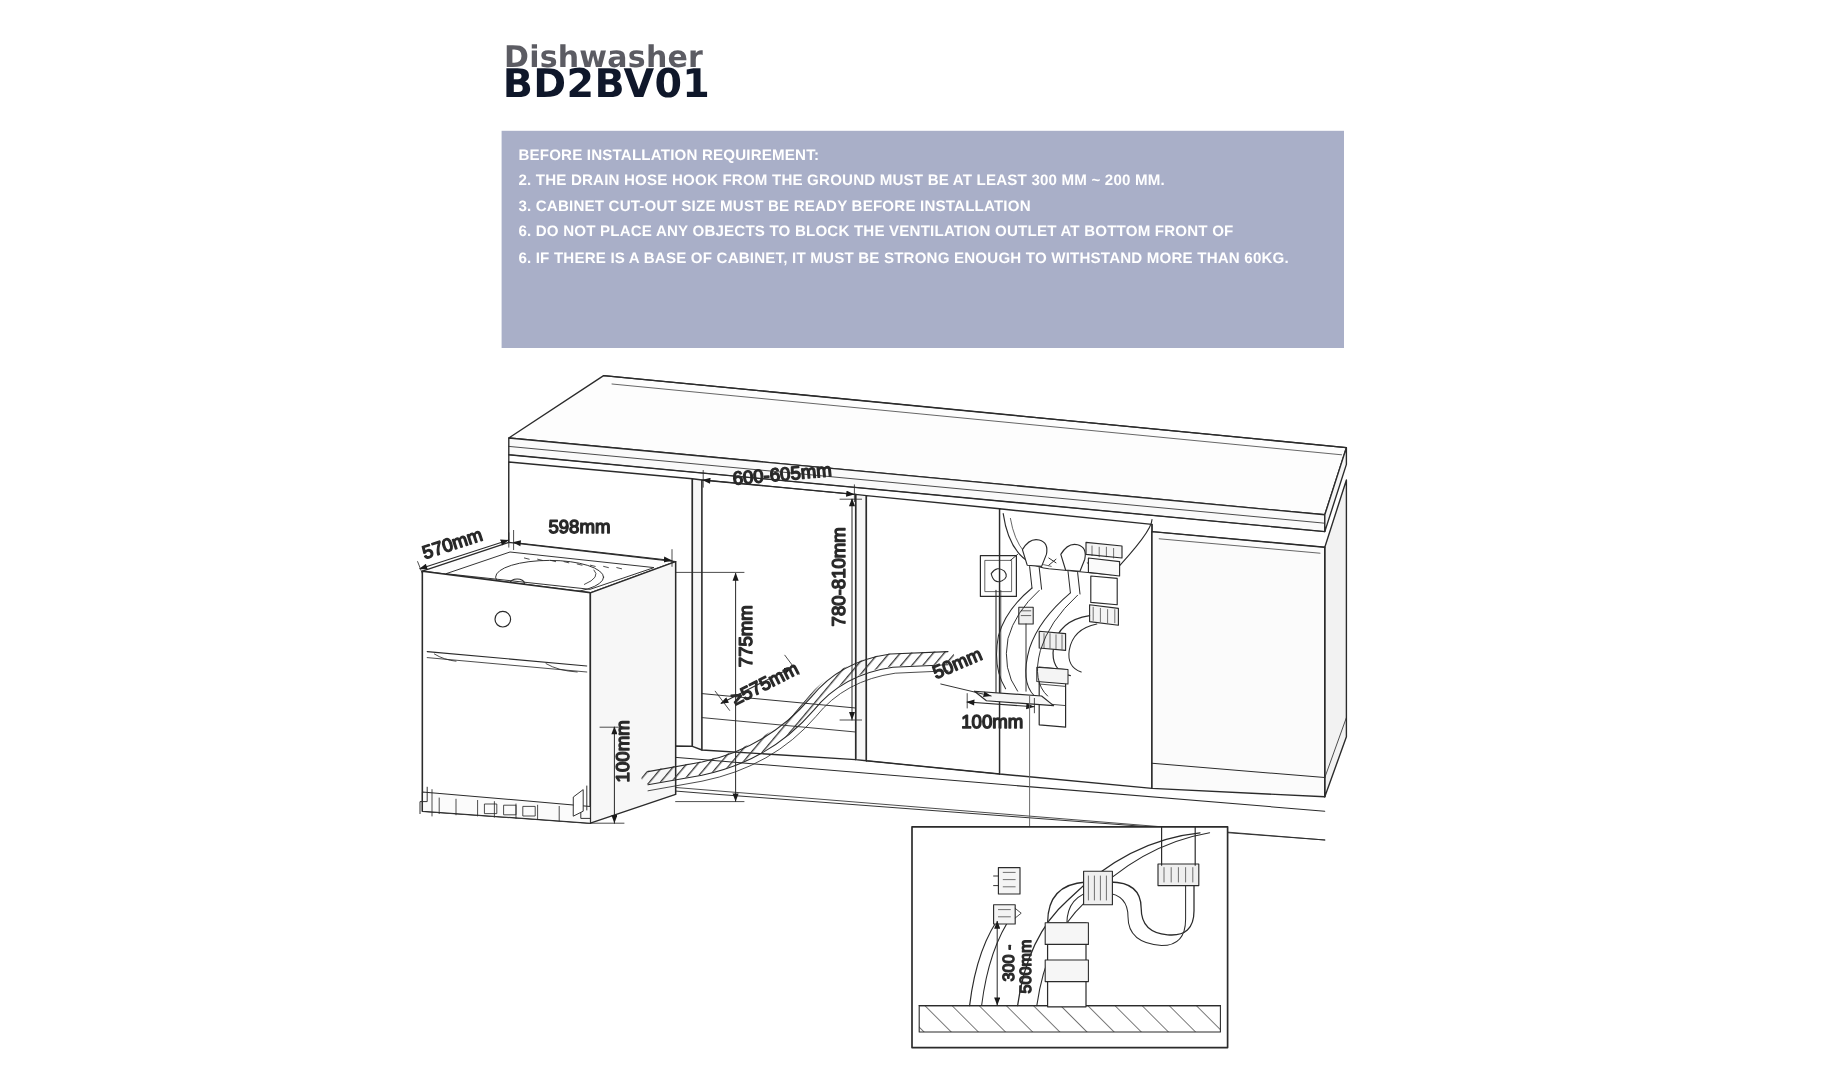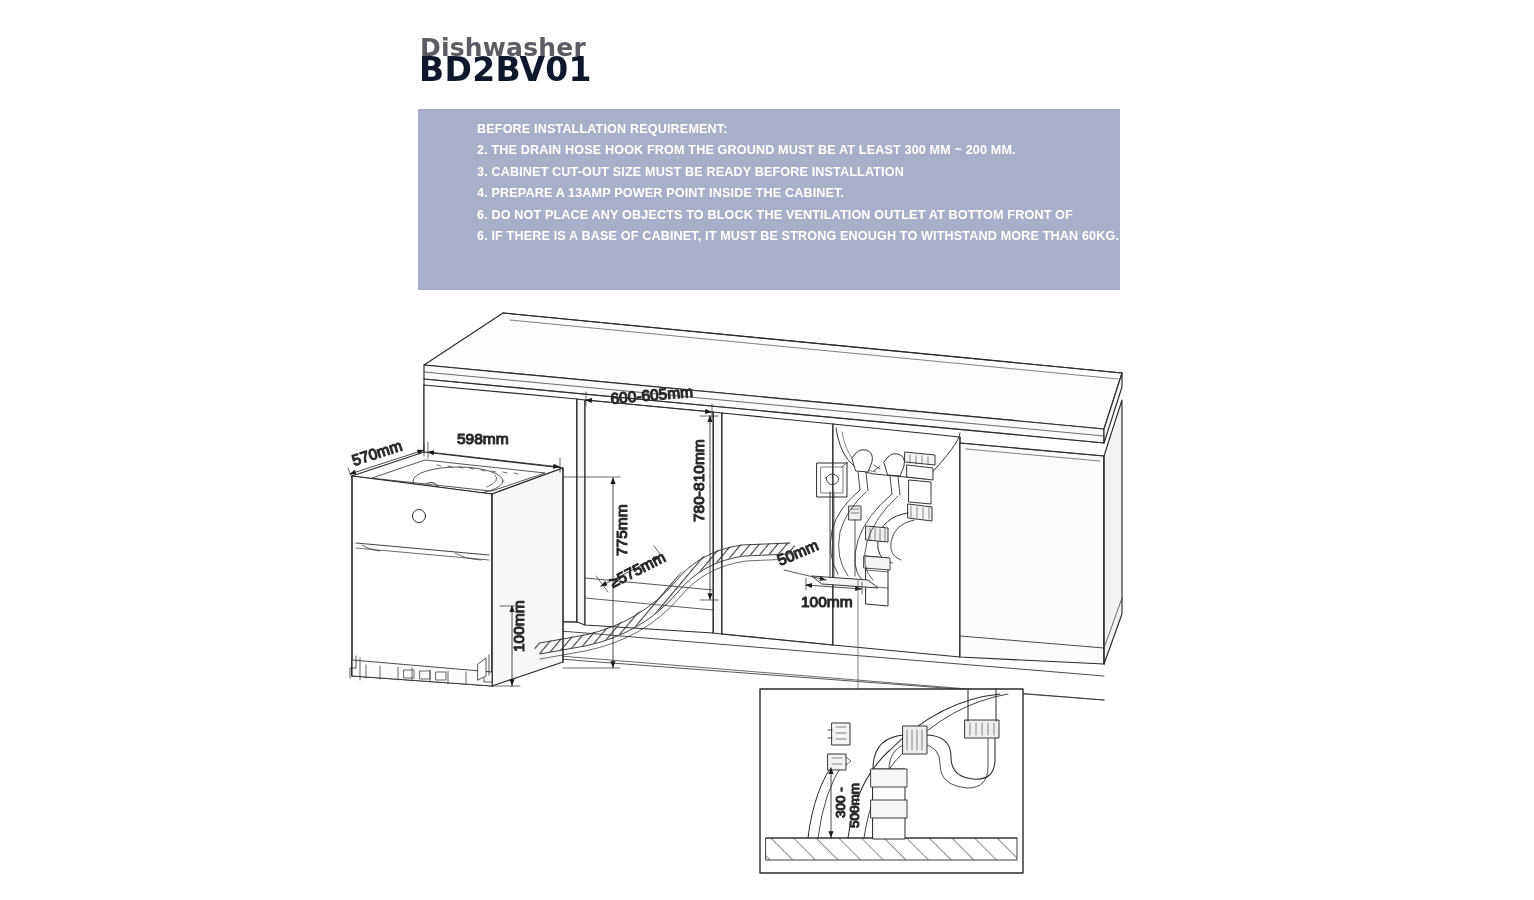--- a/index.html
+++ b/index.html
@@ -46,21 +46,20 @@
     top: 109px;
     width: 702px;
     height: 181px;
     background: #a9afc8;
   }
   #requirements-list {
     position: absolute;
     left: 432px;
     top: 119px;
     width: 760px;
-    margin-left: 45px;
   }
   .req-line {
     color: #ffffff;
     font-size: 12.6px;
     font-weight: bold;
     letter-spacing: 0.15px;
     line-height: 21.4px;
     white-space: nowrap;
     font-family: "Liberation Sans", sans-serif;
   }
@@ -99,21 +98,20 @@
 <div id="product-category">Dishwasher</div>
 
 <div id="product-model">BD2BV01</div>
 
 <div id="requirements-banner"></div>
 
 <div id="requirements-list">
   <div class="req-line">BEFORE INSTALLATION REQUIREMENT:</div>
   <div class="req-line">2. THE DRAIN HOSE HOOK FROM THE  GROUND MUST BE AT LEAST 300 MM ~ 200 MM.</div>
   <div class="req-line">3. CABINET CUT-OUT SIZE MUST BE READY BEFORE INSTALLATION</div>
-  <div class="req-line">4. PREPARE A 13AMP POWER POINT INSIDE THE CABINET.</div>
   <div class="req-line">6. DO NOT PLACE ANY OBJECTS TO BLOCK THE VENTILATION OUTLET AT BOTTOM FRONT OF</div>
   <div class="req-line">6. IF THERE IS A BASE OF CABINET, IT MUST BE STRONG ENOUGH TO WITHSTAND MORE THAN 60KG.</div>
 </div>
 
 <div id="drawing-area">
 <svg width="1534" height="900" viewBox="0 0 1534 900" xmlns="http://www.w3.org/2000/svg">
   <defs>
     <marker id="arrHead" markerWidth="9" markerHeight="9" refX="8" refY="3" orient="auto">
       <path d="M0,0 L8,3 L0,6 z" fill="#1a1a1a"></path>
     </marker>

